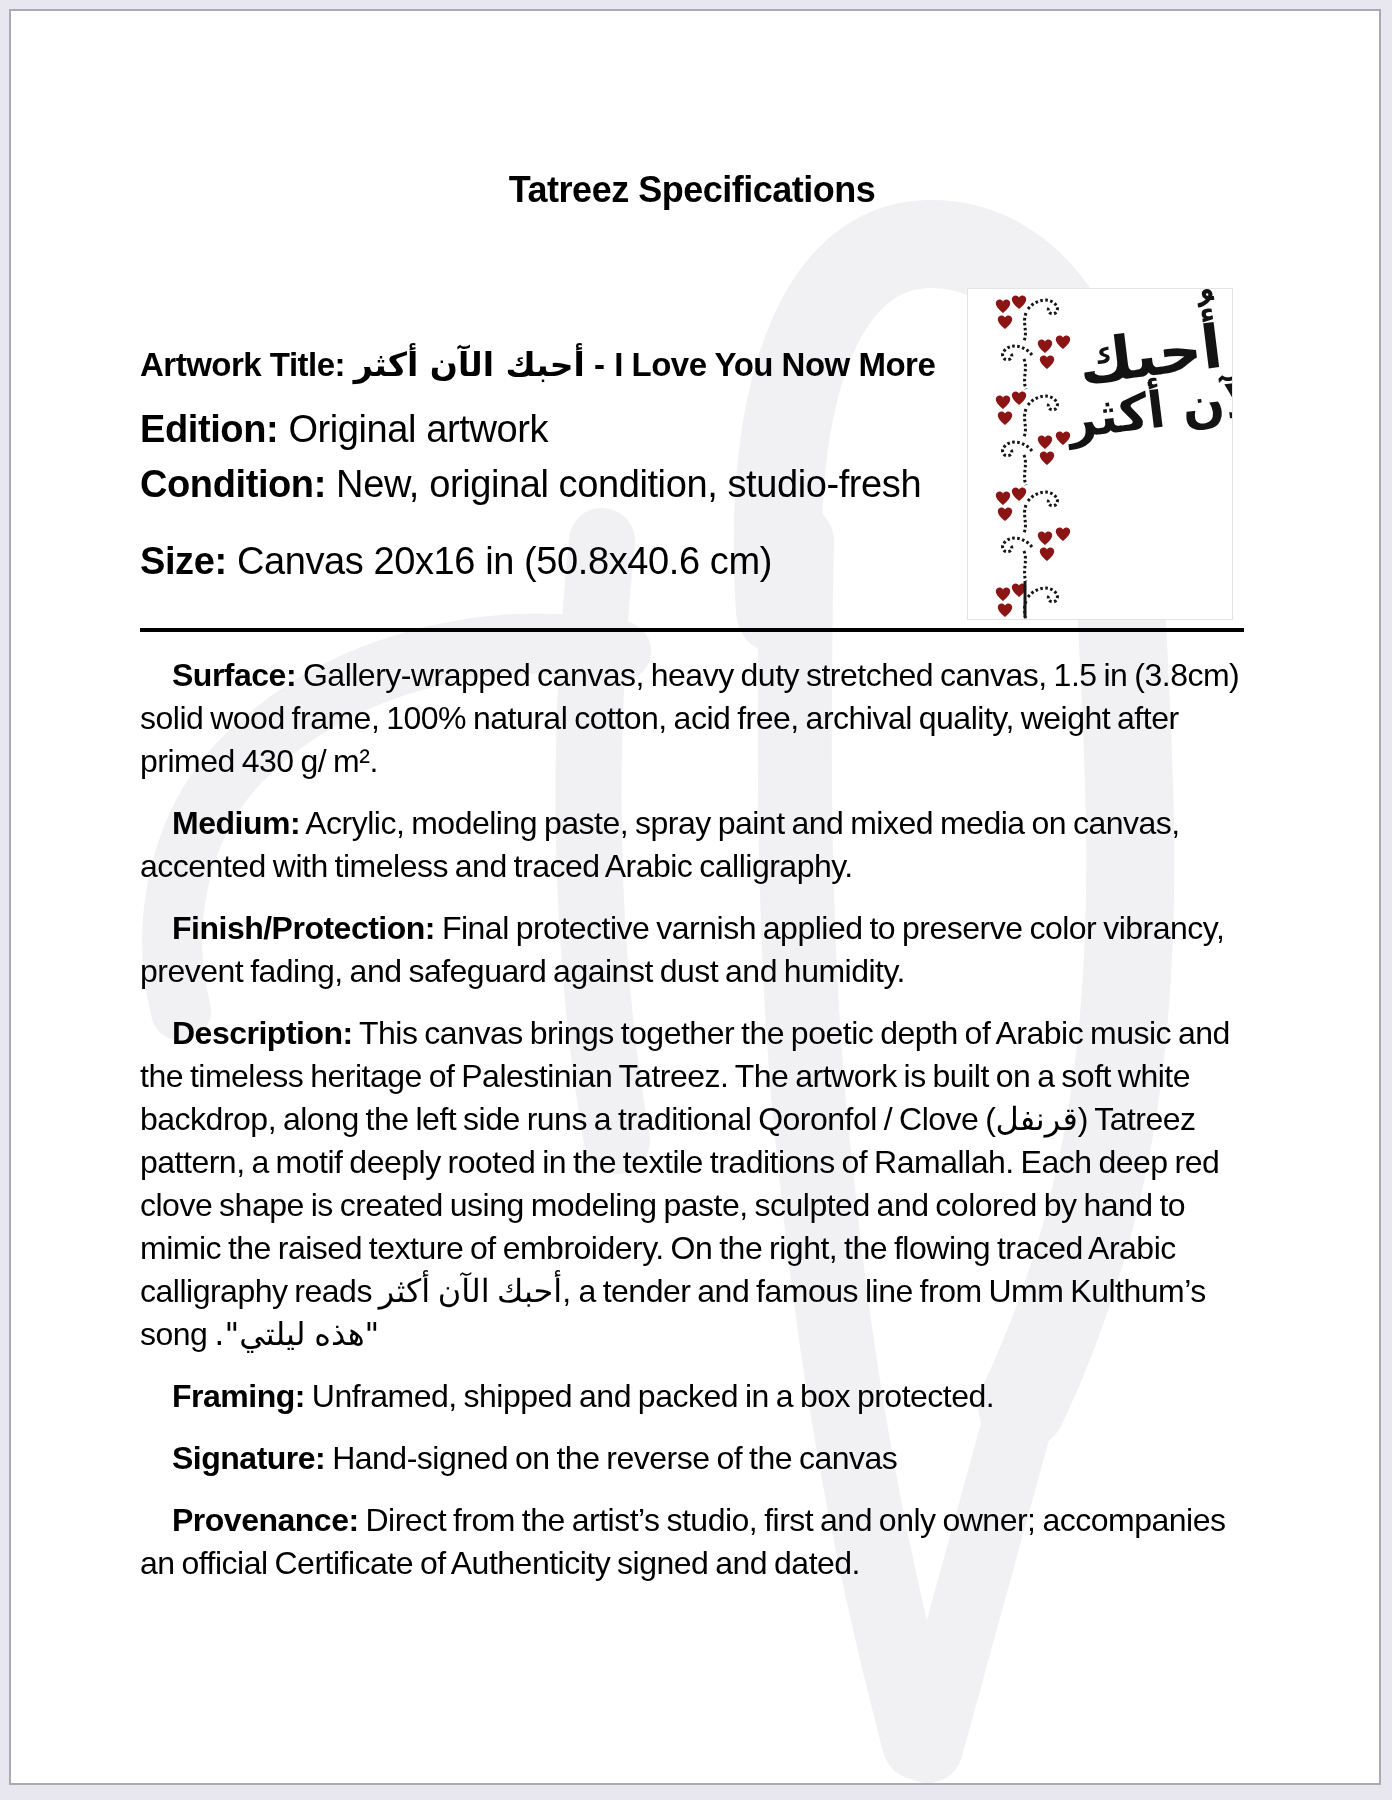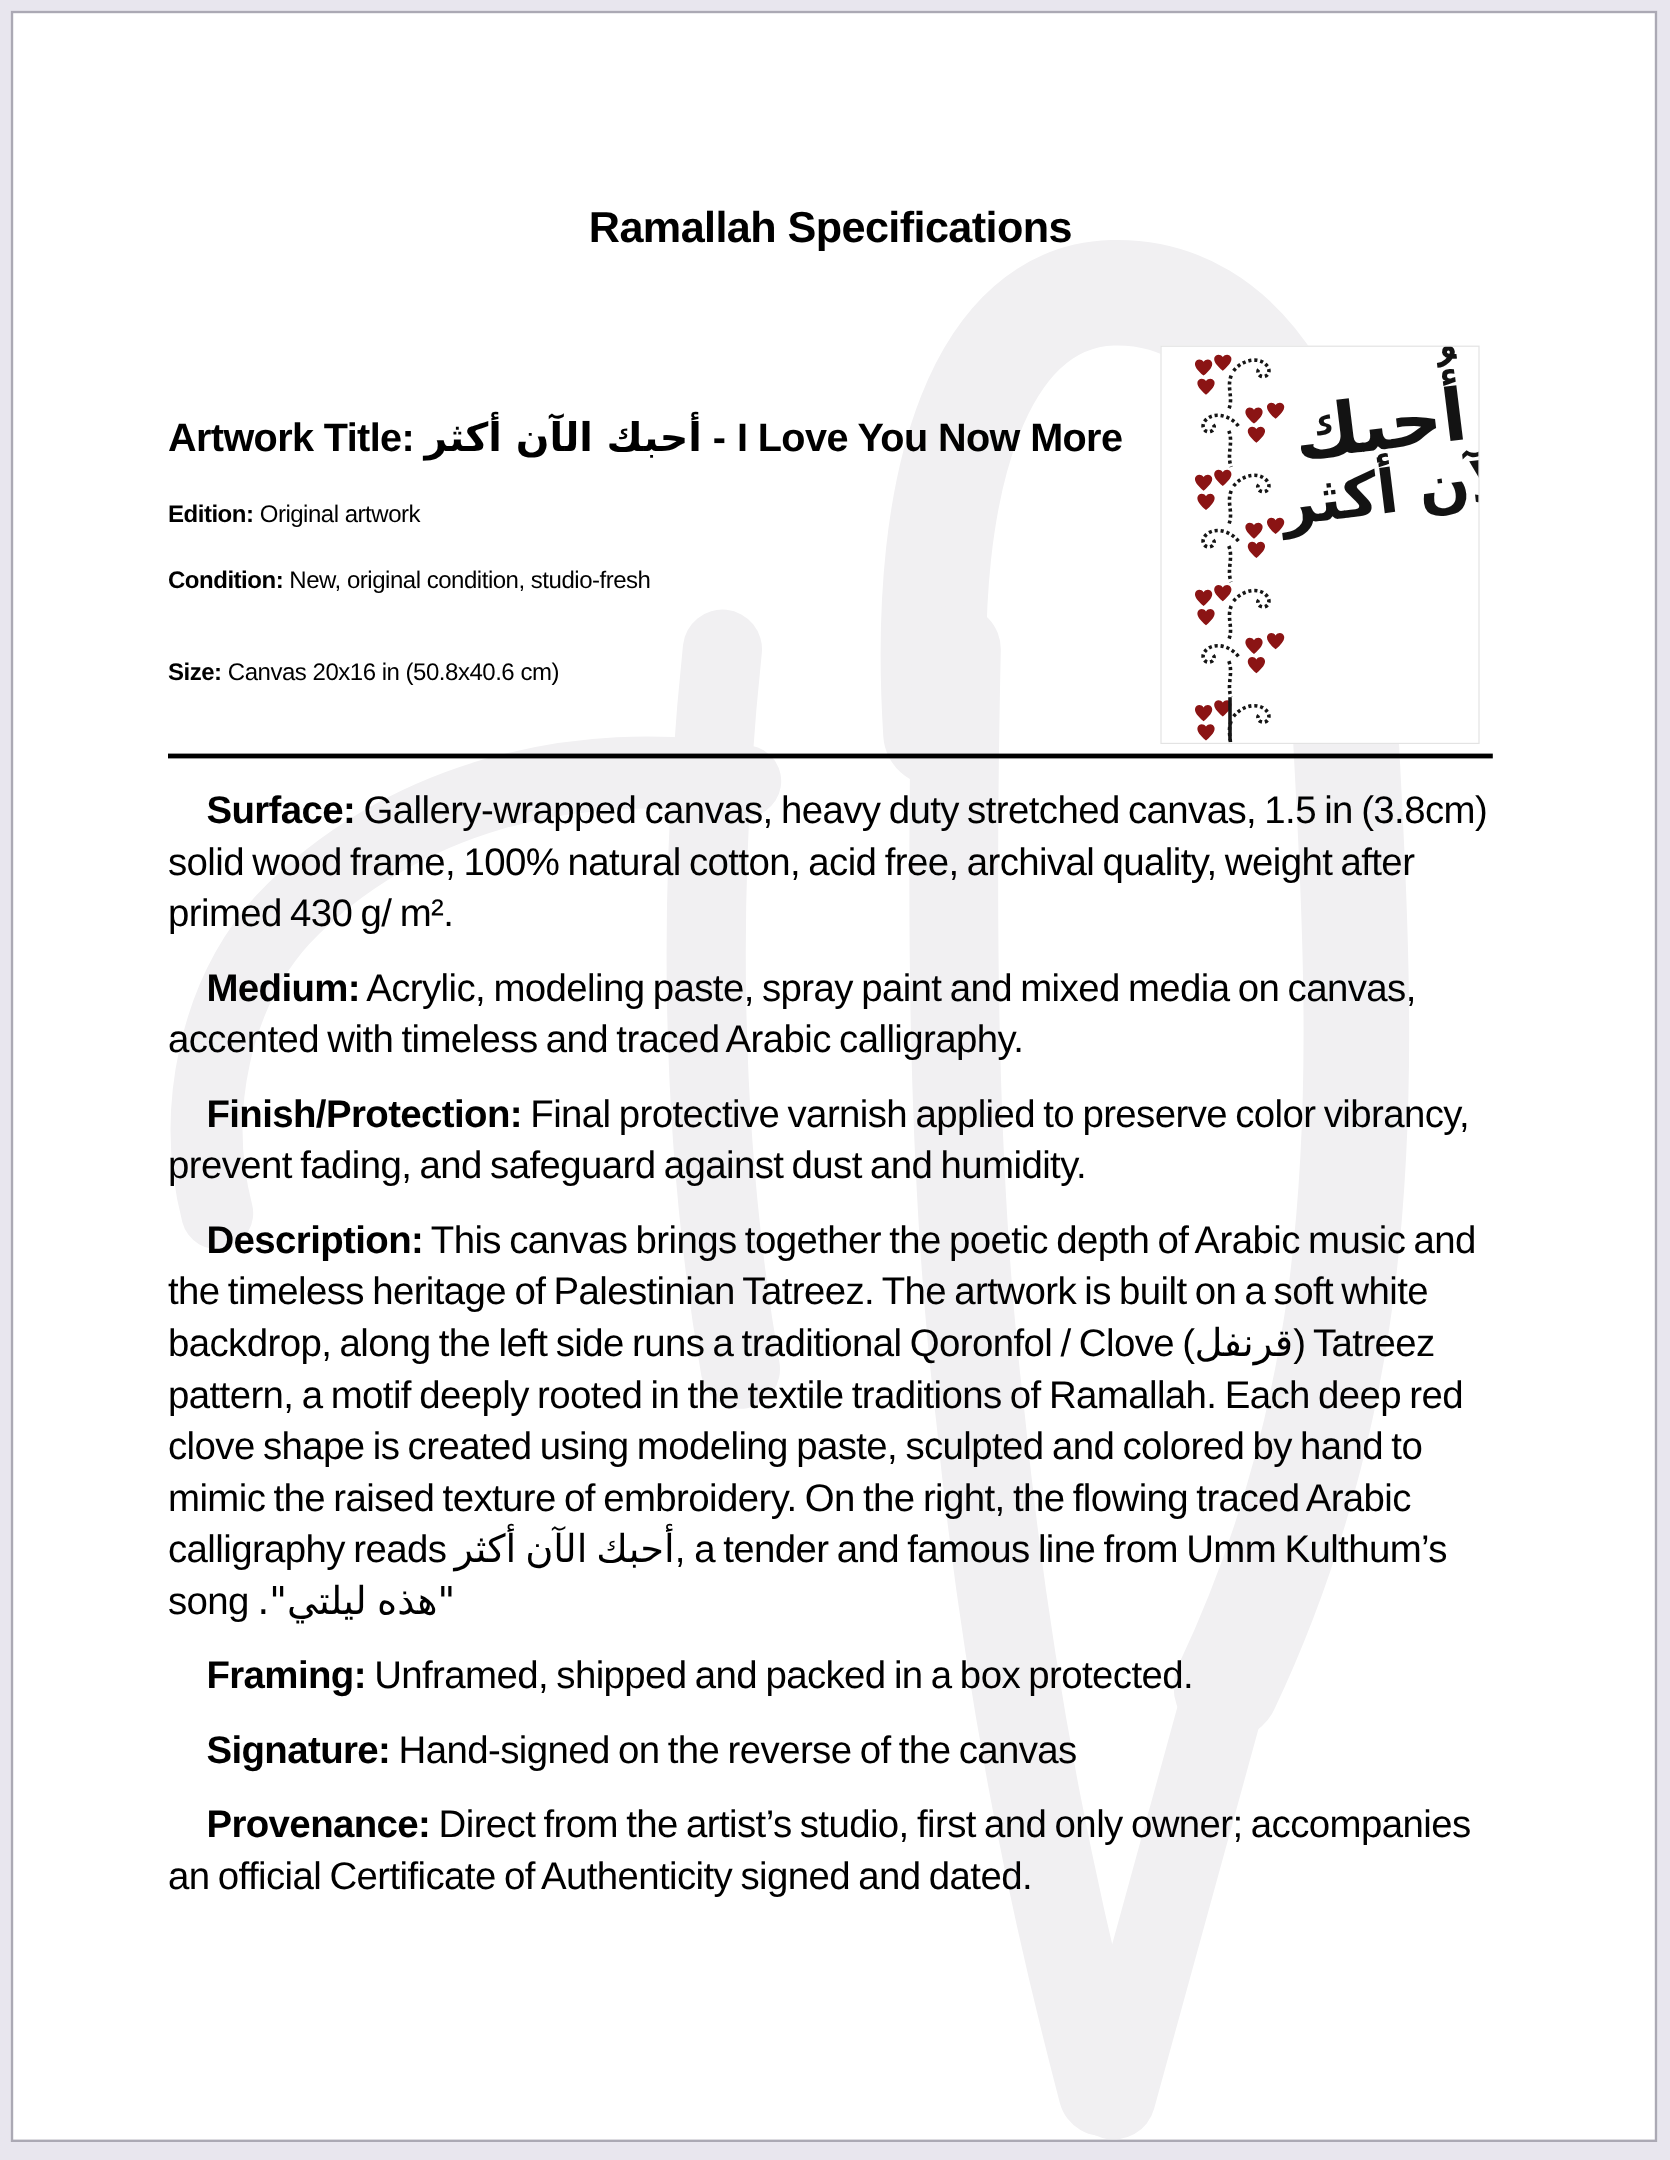--- a/index.html
+++ b/index.html
@@ -20,21 +20,21 @@
   .doc-title{
     position:absolute;left:129px;top:158px;width:1104px;
     text-align:center;font-size:36px;font-weight:bold;letter-spacing:-0.5px;
   }
   .title-line{
     position:absolute;left:129px;top:284px;width:820px;
     font-size:33px;font-weight:bold;letter-spacing:-0.5px;line-height:44px;margin-top:48px;
   }
   .ar{font-family:"DejaVu Sans",sans-serif;}
 
-  .field{position:absolute;left:129px;font-size:20px;letter-spacing:-0.4px;line-height:42px;}
+  .field{position:absolute;left:129px;font-size:38px;letter-spacing:-0.4px;line-height:42px;}
   .field b{letter-spacing:-0.4px;}
   #field-edition{top:397px;}
   #field-condition{top:452px;}
   #field-size{top:529px;}
   #size-line2{position:absolute;left:207px;top:575px;font-size:32px;letter-spacing:-0.4px;}
 
   .artwork-box{
     position:absolute;left:956px;top:277px;width:266px;height:332px;
     background:#fff;border:1px solid #e3e3e3;box-sizing:border-box;overflow:hidden;
   }
@@ -67,21 +67,21 @@
       <path stroke-width="88" d="M769 600 C755 380 810 236 916 233 C1026 230 1098 345 1107 535 C1116 720 1130 890 1106 1070 C1089 1195 1056 1300 1011 1395"></path>
       <path stroke-width="70" d="M1011 1395 C975 1530 941 1650 917 1737"></path>
       <path stroke-width="74" d="M786 530 C781 760 783 980 806 1170 C830 1410 872 1595 908 1732"></path>
       <path stroke-width="66" d="M591 530 C571 720 571 930 606 1130"></path>
       <path stroke-width="60" d="M610 640 C470 615 320 655 225 755 C168 818 148 915 170 1000"></path>
     </g>
   </svg>
 
   <div class="content-layer">
 
-    <div class="doc-title">Ramallah Specifications</div>
+    <div class="doc-title">Tatreez Specifications</div>
 
     <div class="title-line">
       <b>Artwork Title:</b>
       <b class="ar">أحبك الآن أكثر</b>
       <b>- I Love You Now More</b>
     </div>
 
     <div class="artwork-box">
       <svg class="tatreez" width="88" height="330" viewBox="0 0 88 330" aria-hidden="true">
         <defs>

